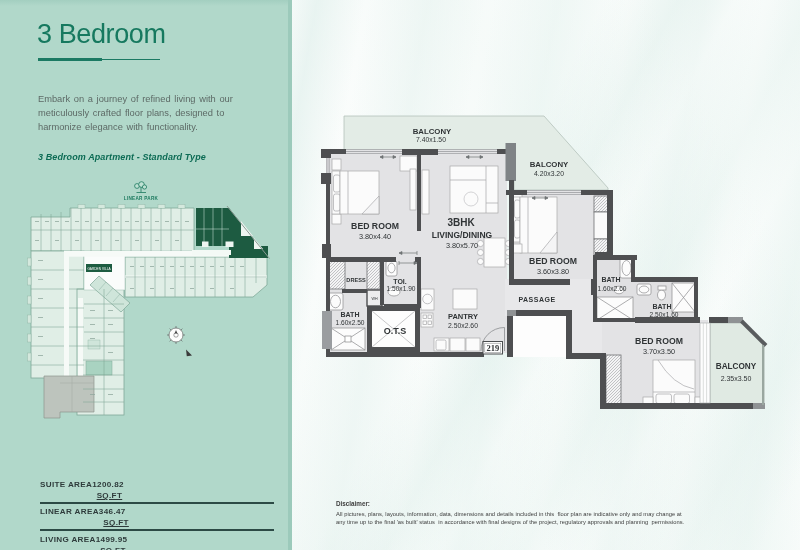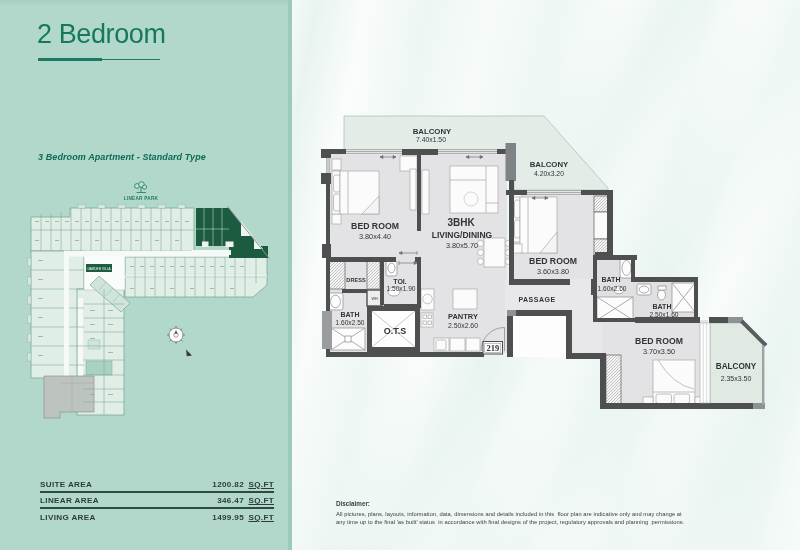--- a/index.html
+++ b/index.html
@@ -18,45 +18,46 @@
   .leftedge{position:absolute;left:288px;top:0;width:4px;height:550px;background:#9ccabb;}
   .title{position:absolute;left:37px;top:19px;font-size:27px;color:#16795f;letter-spacing:-0.4px;}
   .divider{position:absolute;left:38px;top:58px;width:122px;height:3px;}
   .divider .a{position:absolute;left:0;top:0;width:64px;height:3px;background:#1b7a63;}
   .divider .b{position:absolute;left:64px;top:0.8px;width:58px;height:1.4px;background:#1b7a63;}
   .para{position:absolute;left:38px;top:92px;width:250px;font-size:9.3px;line-height:14.2px;
         color:#5d6a66;word-spacing:1.1px;}
   .subtitle{position:absolute;left:38px;top:152px;font-size:9px;letter-spacing:0.1px;font-weight:bold;color:#0c6b54;font-style:italic;}
   .areas{position:absolute;left:40px;top:476px;width:234px;font-size:8.1px;font-weight:bold;
          color:#2e3b3b;letter-spacing:0.35px;}
-  .arow{display:flex;justify-content:space-between;align-items:baseline;padding:2.6px 0 1.2px 0;line-height:11px;}
-  .arow .v{display:flex;}
+  .arow{display:flex;align-items:baseline;padding:2.6px 0 1.2px 0;line-height:11px;}
+  .arow .v{display:flex;flex-direction:column;}
   .arow .v .u{width:30px;text-align:right;text-decoration:underline;}
   .aline{height:1.8px;background:#2c4a45;}
   .disc{position:absolute;left:336px;top:501px;width:350px;color:#3c3c3c;}
   .disc b{display:block;font-size:6.3px;line-height:6.5px;}
   .disc p{margin:2.2px 0 0 0;font-size:5.75px;line-height:8px;letter-spacing:0.05px;}
 </style>
 </head>
 <body>
 <div class="page">
 
   <div class="bgstreaks"></div>
 
   <div class="left"></div>
 
   <div class="leftedge"></div>
 
-  <div class="title">2 Bedroom</div>
+  <div class="title">3 Bedroom</div>
 
   <div class="divider">
       <div class="a"></div>
       <div class="b"></div>
     </div>
 
+  <div class="para">Embark on a journey of refined living with our<br>meticulously&nbsp;crafted floor&nbsp;plans, designed&nbsp;to<br>harmonize elegance with functionality.</div>
 
   <div class="subtitle">3 Bedroom Apartment - Standard Type</div>
 
   <svg style="position:absolute;left:0;top:0" width="800" height="550" viewBox="0 0 800 550">
     <g id="siteplan" font-family="Liberation Sans, sans-serif">
 
       <g stroke="#1d7a5f" fill="none" stroke-width="0.8">
         <circle cx="137" cy="186" r="2.4" fill="#bfe2d4"></circle>
         <circle cx="141.5" cy="184.5" r="2.8" fill="#bfe2d4"></circle>
         <circle cx="144.5" cy="187" r="2.1" fill="#bfe2d4"></circle>

